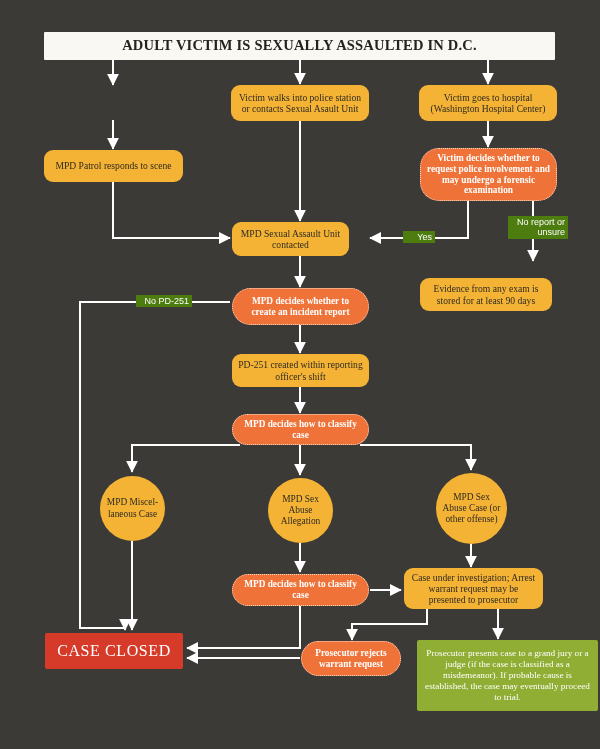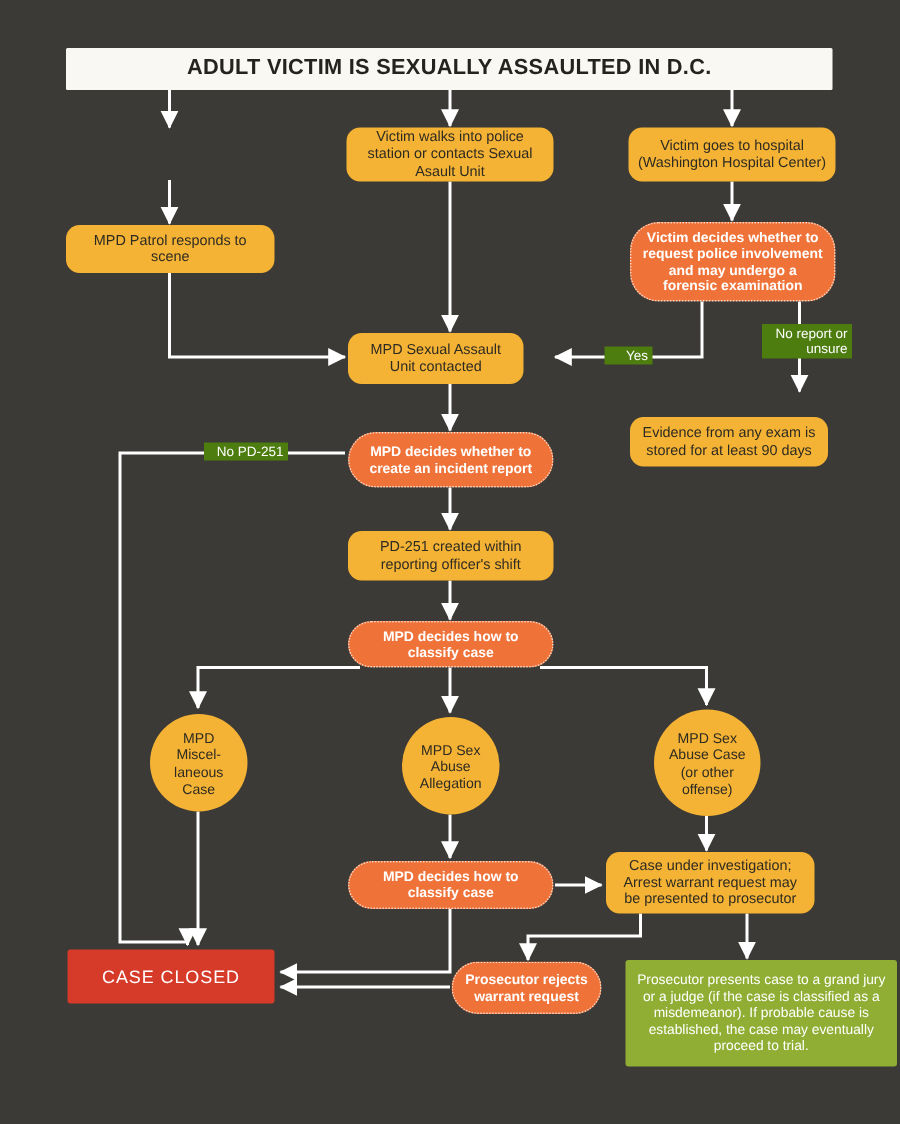--- a/index.html
+++ b/index.html
@@ -15,21 +15,21 @@
   svg.links{position:absolute;left:0;top:0;width:600px;height:749px;pointer-events:none;}
 
   .node{
     position:absolute;
     box-sizing:border-box;
     display:flex;align-items:center;justify-content:center;
     text-align:center;
     line-height:1.18;
     z-index:2;
   }
-  .node span{display:block;padding:0 6px;}
+  .node span{display:block;padding:0 6px;font-family:Liberation Serif, serif;}
 
   
   .title-bar{
     background:#faf8f3;
     color:#24231f;
     font-weight:bold;
     font-size:14.5px;
     letter-spacing:.2px;
     border-radius:1px;
   }
@@ -53,21 +53,21 @@
   .circle{
     background:#f5b335;
     color:#2e2b22;
     border-radius:50%;
     font-size:9.4px;
   }
   
   .red{
     background:#d63b2a;
     color:#ffffff;
-    font-size:12px;
+    font-size:16px;
     letter-spacing:.6px;
     border-radius:2px;
     align-items:center;
   }
   
   .green{
     background:#8fae33;
     color:#ffffff;
     font-size:9.2px;
     border-radius:2px;

